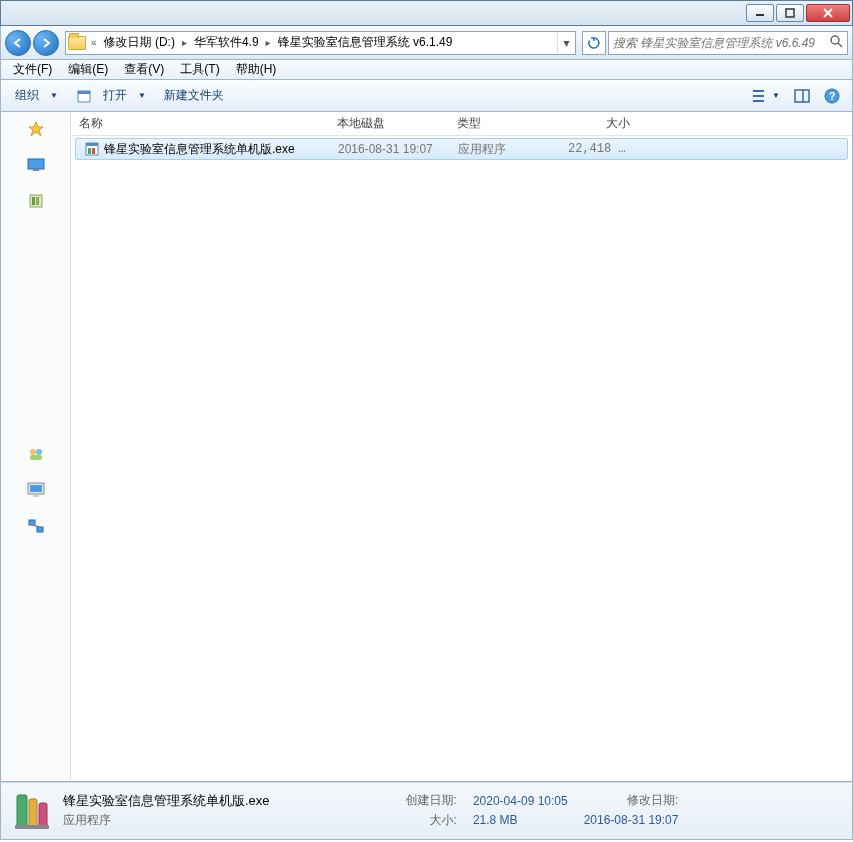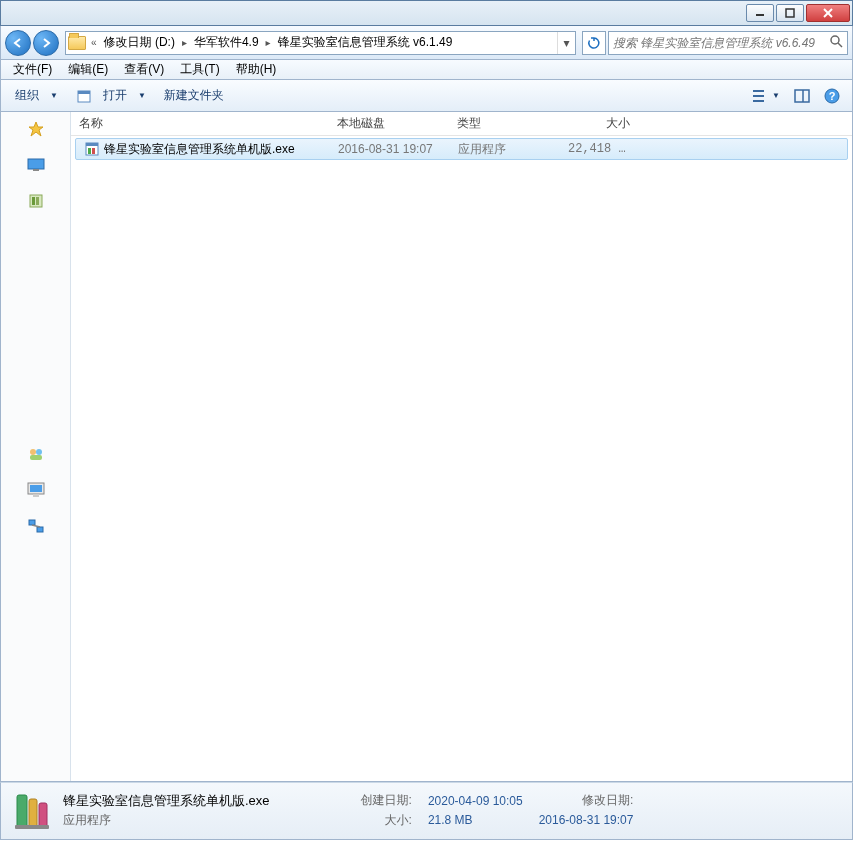--- a/index.html
+++ b/index.html
@@ -268,20 +268,20 @@
       <rect x="20" y="10" width="8" height="28" fill="#e0b040" stroke="#b08020" rx="2"></rect>
       <rect x="30" y="14" width="8" height="24" fill="#d05080" stroke="#a03060" rx="2"></rect>
       <rect x="6" y="36" width="34" height="4" fill="#888" rx="1"></rect>
     </svg>
   </div>
   <div class="details-text">
     <span class="dt-name">锋星实验室信息管理系统单机版.exe</span>
     <span class="dt-label">修改日期:</span>
     <span class="dt-val">2016-08-31 19:07</span>
     <span></span>
-    <span class="dt-label" style="grid-column:2;grid-row:1;margin-left:75px">创建日期:</span>
+    <span class="dt-label" style="grid-column:2;grid-row:1;margin-left:120px">创建日期:</span>
     <span class="dt-val" style="grid-column:3;grid-row:1">2020-04-09 10:05</span>
 
     <span class="dt-type" style="grid-row:2">应用程序</span>
     <span class="dt-label" style="grid-row:2">大小:</span>
     <span class="dt-val" style="grid-row:2">21.8 MB</span>
   </div>
 </div>
 
 </body></html>

